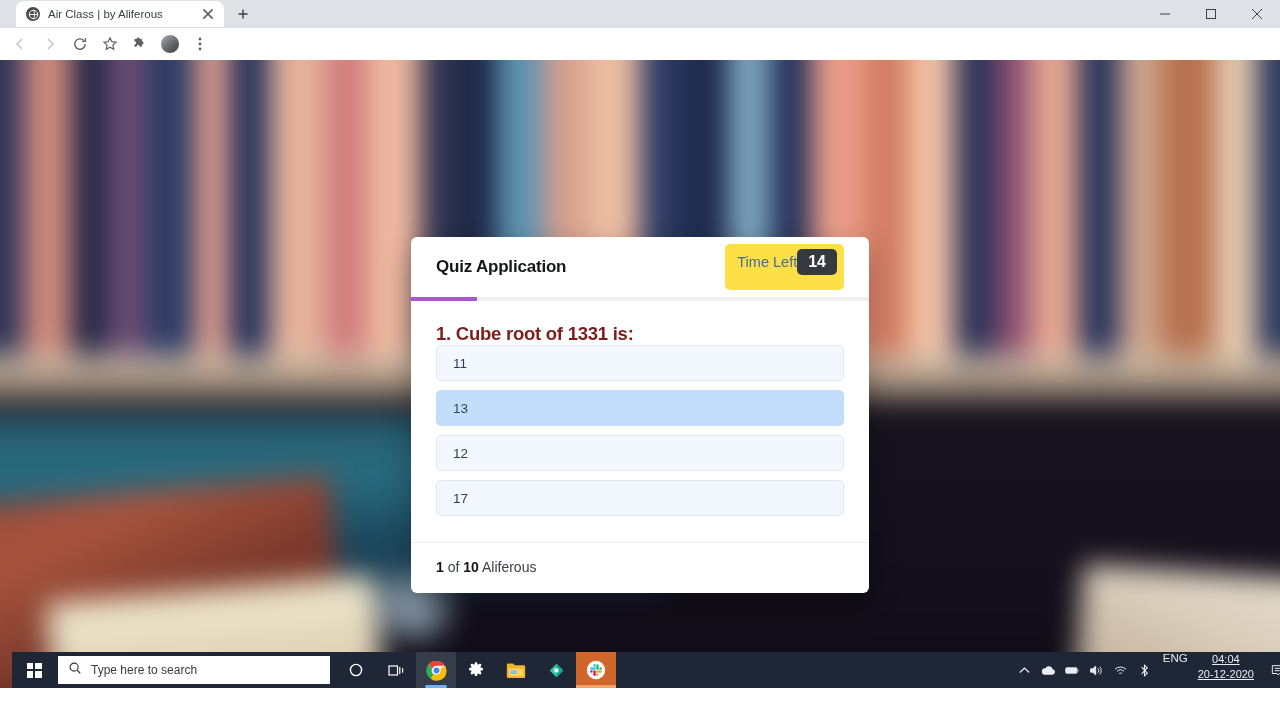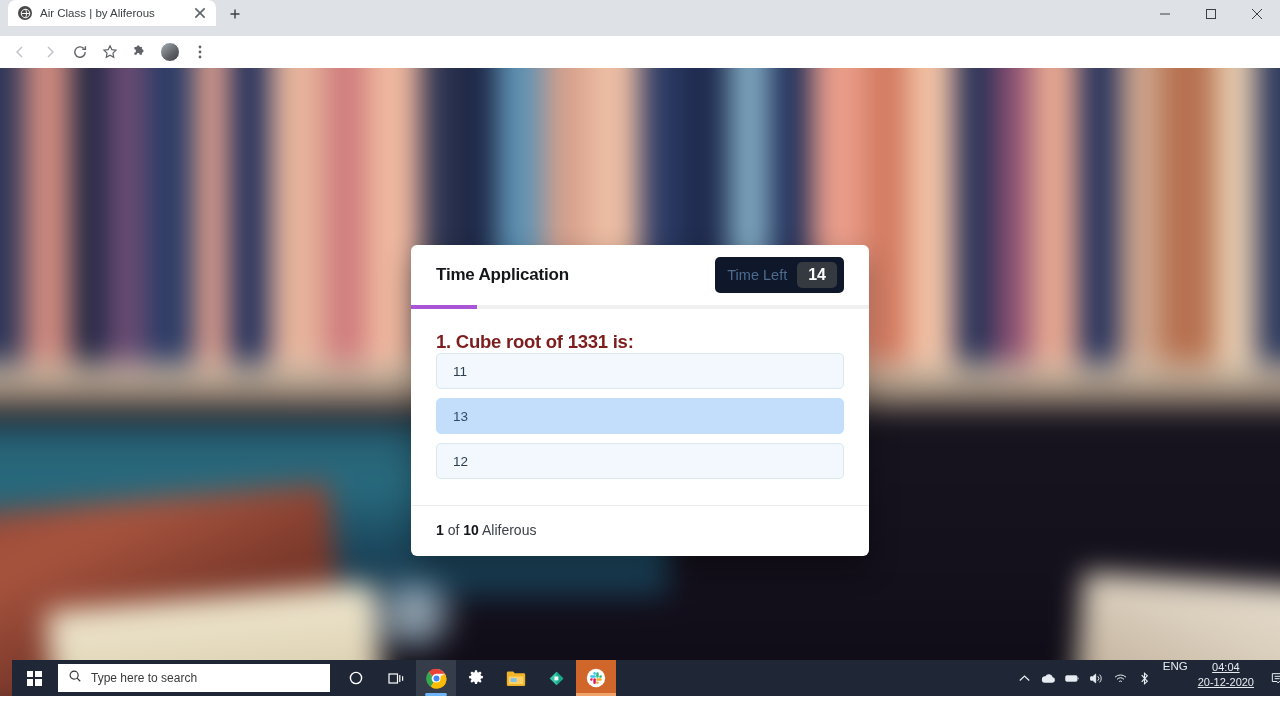--- a/index.html
+++ b/index.html
@@ -7,22 +7,22 @@
     width: 1280px; height: 720px;
     overflow: hidden;
     font-family: "Liberation Sans", sans-serif;
     background: #ffffff;
   }
 
   
   .browser { width: 1280px; height: 720px; position: relative; }
 
   .tabstrip {
-    height: 36px; background: #dee1e6;
-    display: flex; align-items: flex-start; padding-left: 8px;
+    height: 28px; background: #dee1e6;
+    display: flex; align-items: center; padding-left: 16px;
     position: relative;
   }
   .tab {
     height: 26px; width: 208px;
     background: #ffffff;
     border-radius: 8px 8px 0 0;
     display: flex; align-items: center;
     padding: 0 8px 0 10px;
     gap: 8px; position: relative;
   }
@@ -170,24 +170,24 @@
   .card-header {
     height: 60px;
     display: flex; align-items: center; justify-content: space-between;
     padding: 0 25px;
   }
   .card-title {
     font-size: 17px; font-weight: bold;
     color: #14161a; letter-spacing: -.2px;
   }
   .timer-pill {
-    display: flex; align-items: center; gap: 10px;
-    background: #0f172a;
+    display: flex; align-items: center; 
+    background: #fde047;
     border-radius: 5px;
-    padding: 5px 7px 5px 12px;
+    padding: 5px 7px 15px 12px;
   }
   .timer-label { font-size: 14.5px; color: #4b6b8f; }
   .timer-value {
     background: #343a40; color: #ffffff;
     font-size: 16px; font-weight: bold;
     border-radius: 5px;
     padding: 4px 11px;
     min-width: 34px; text-align: center;
   }
   .progress-track {
@@ -419,36 +419,37 @@
       <div class="bokeh" style="left:23%;top:80%;width:9%;height:13%"></div>
       <div class="bokeh" style="left:30%;top:79%;width:7%;height:11%"></div>
       <div class="book-left"></div>
       <div class="book-left-pages"></div>
       <div class="book-right-edge"></div>
       <div class="book-right"></div>
     </div>
 
     <div class="quiz-card">
       <div class="card-header">
-        <div class="card-title">Time Application</div>
+        <div class="card-title">Quiz Application</div>
         <div class="timer-pill">
           <span class="timer-label">Time Left</span>
           <span class="timer-value">14</span>
         </div>
       </div>
       <div class="progress-track">
         <div class="progress-fill" style="width: 14.5%;"></div>
       </div>
 
       <div class="card-body">
         <div class="question">1. Cube root of 1331 is:</div>
         <div class="options">
           <div class="option">11</div>
           <div class="option selected">13</div>
           <div class="option">12</div>
+          <div class="option">17</div>
         </div>
       </div>
 
       <div class="card-footer"><b>1</b><span> of </span><b>10</b><span> Aliferous</span></div>
     </div>
 
     <div class="taskbar">
       <div class="start">
         <span class="winlogo">
             <span></span>

